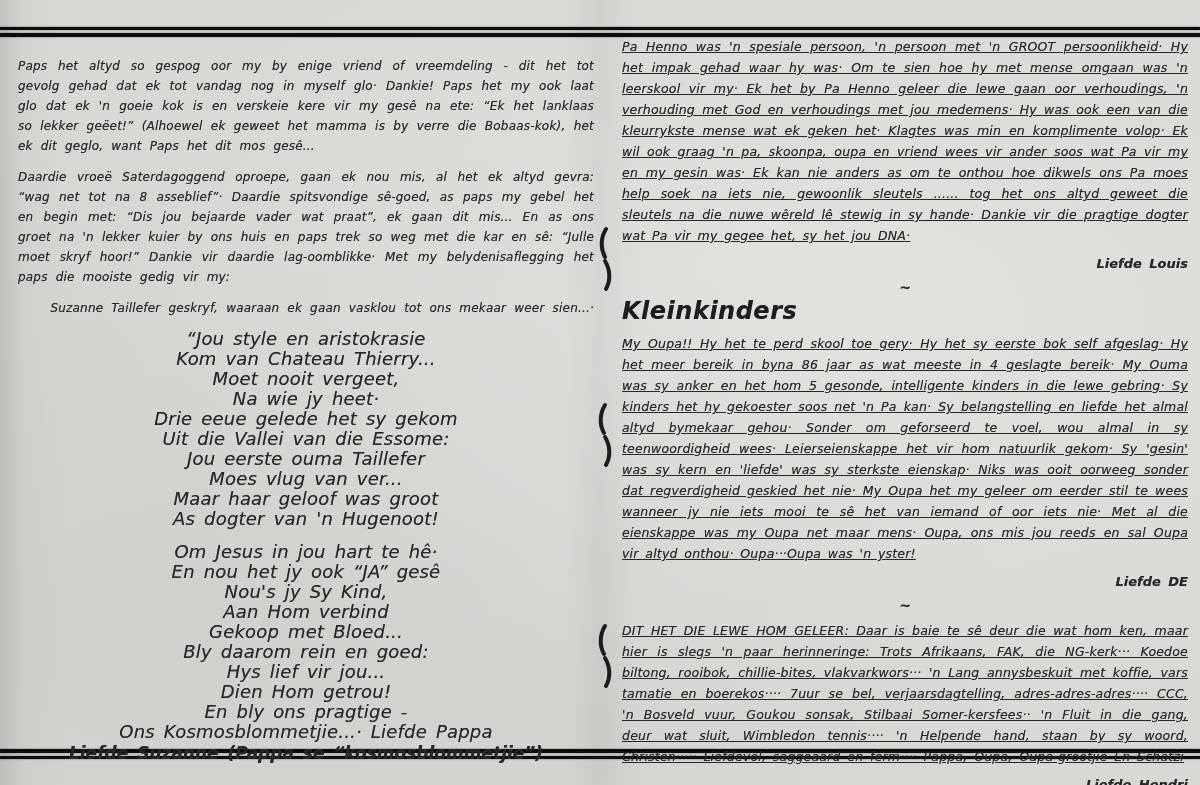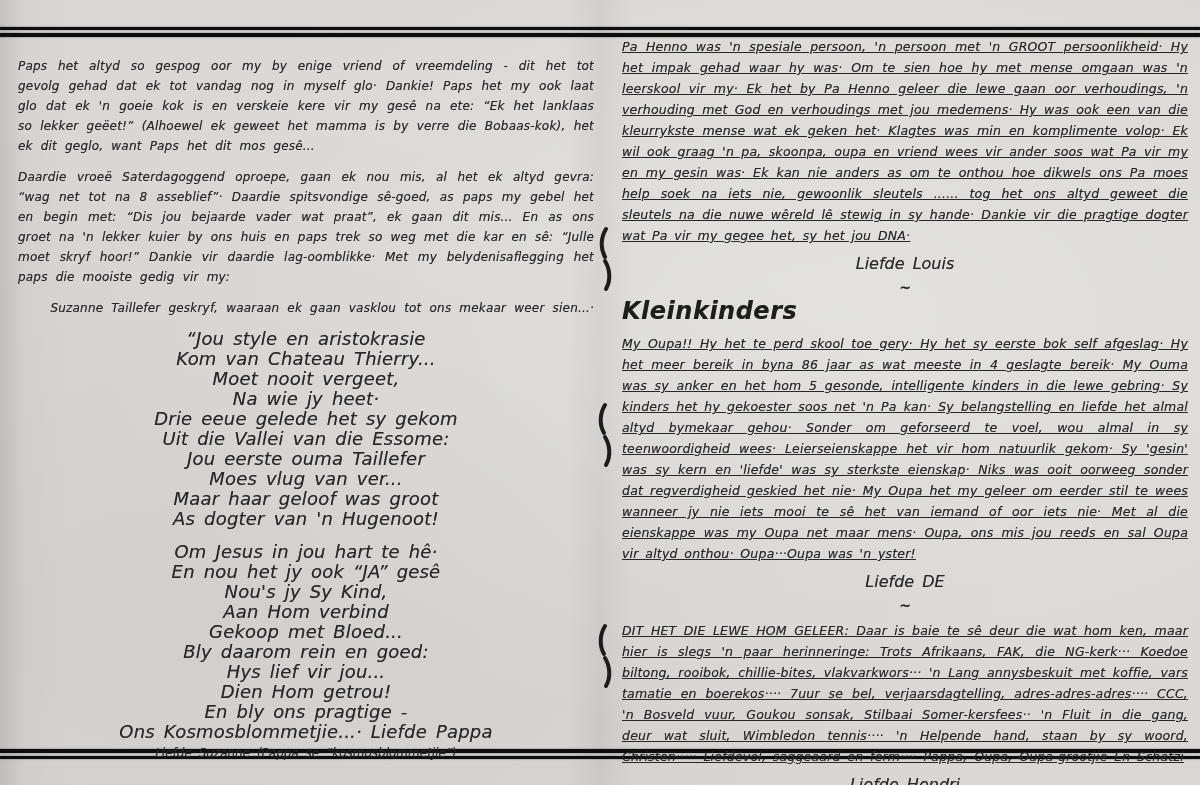--- a/index.html
+++ b/index.html
@@ -36,30 +36,30 @@
   .page-left{position:absolute;left:18px;top:56px;width:576px;}
   .page-left p{
     font-size:12px;line-height:20px;margin:0 0 11px;
     word-spacing:4px;letter-spacing:0.2px;text-align:justify;
   }
   .page-left p.intro-line{text-align:right;}
   .poem{margin-top:5px;text-align:center;}
   .poem-line{font-size:18px;line-height:20px;word-spacing:3px;letter-spacing:0.2px;}
   .stanza2{margin-top:13px;}
   .poem-signature{
-    margin-top:1px;font-size:12px;line-height:21px;
-    font-weight:normal;word-spacing:3px;text-align:center;
+    margin-top:1px;font-size:17px;line-height:21px;
+    font-weight:bold;word-spacing:3px;text-align:center;
   }
   
   .page-right{position:absolute;left:622px;top:36px;width:566px;}
   .page-right .tribute{
     font-size:12.5px;line-height:21px;margin:8px 0 0;
     word-spacing:2.5px;letter-spacing:0.2px;text-align:justify;text-decoration:underline;
   }
-  .sig{font-size:16px;line-height:21px;font-weight:normal;word-spacing:3px;text-align:center;margin-top:7px;}
+  .sig{font-size:13px;line-height:21px;font-weight:bold;word-spacing:3px;text-align:right;margin-top:7px;}
   .tilde{font-size:14px;line-height:14px;font-weight:bold;text-align:center;margin-top:6px;}
   .heading{
     font-size:24px;line-height:28px;font-weight:bold;font-style:italic;
     text-align:left;margin-top:3px;letter-spacing:0.5px;color:#1d1d1c;
   }
   .lead{font-weight:normal;}
   
   .binding-mark{position:absolute;width:14px;height:34px;}
   .binding-mark svg{display:block;}
 </style>

